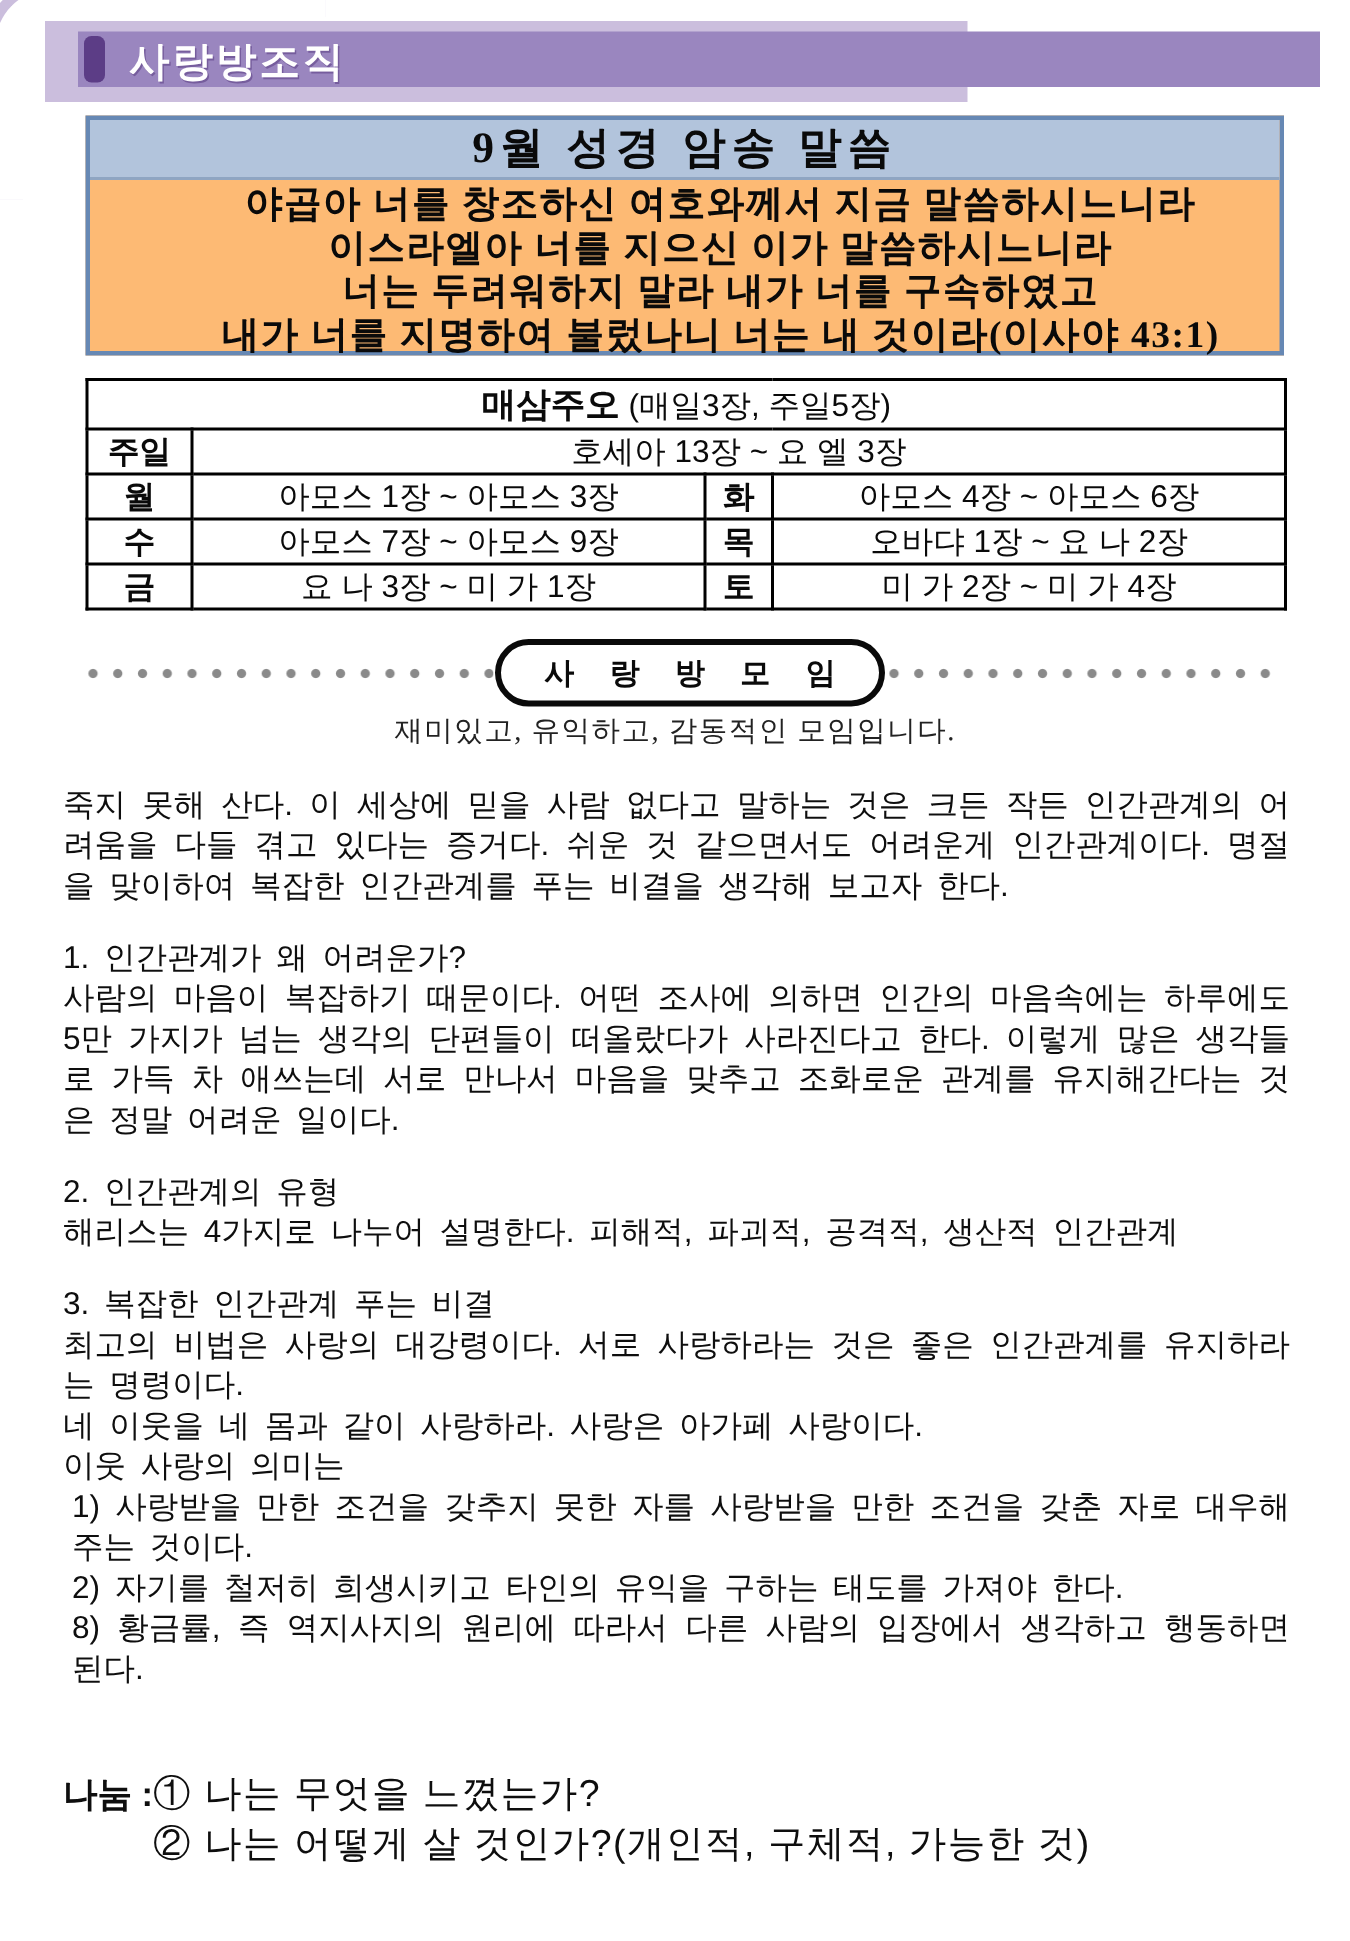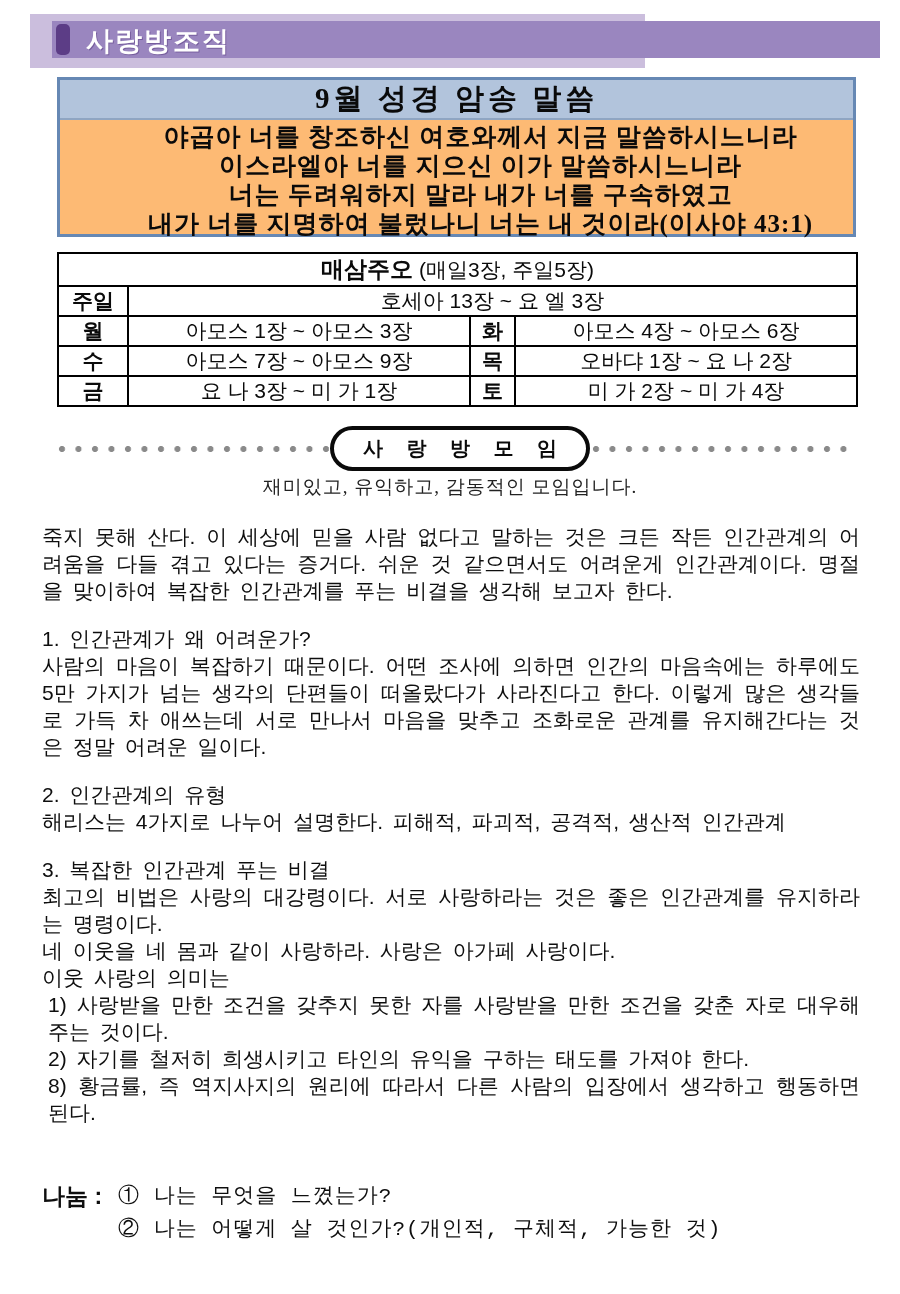--- a/index.html
+++ b/index.html
@@ -3,21 +3,20 @@
 <meta charset="utf-8">
 <style>
   html,body{margin:0;padding:0;background:#ffffff;}
   #page{
     position:relative;
     width:900px;height:1294px;
     background:#ffffff;
     overflow:hidden;
     font-family:"Liberation Sans", sans-serif;
     color:#111;
-    border-radius:25px;
   }
   
   .corner-arc{
     position:absolute;left:-10px;top:-14px;width:220px;height:140px;
     border-top:7px solid #cbbedd;border-left:7px solid #cbbedd;
     border-top-left-radius:44px;
     pointer-events:none;
   }
   
   .band-light{
@@ -101,21 +100,21 @@
   .sharing{
     position:absolute;left:42px;top:1180px;width:818px;
     font-size:21px;line-height:33px;color:#0e0e0e;
   }
   .sharing-row{display:flex;align-items:flex-start;}
   .sharing-label{
     font-weight:bold;font-size:23px;line-height:33px;white-space:nowrap;
     font-family:"Liberation Sans", sans-serif;
   }
   .sharing-items{
-    margin-left:16px;font-family:Liberation Mono, monospace;font-size:21px;
+    margin-left:0;font-family:Liberation Sans, sans-serif;font-size:25px;
     letter-spacing:1px;
   }
 </style>
 </head>
 <body>
 
 <div id="page">
 
   <div class="corner-arc"></div>
 

